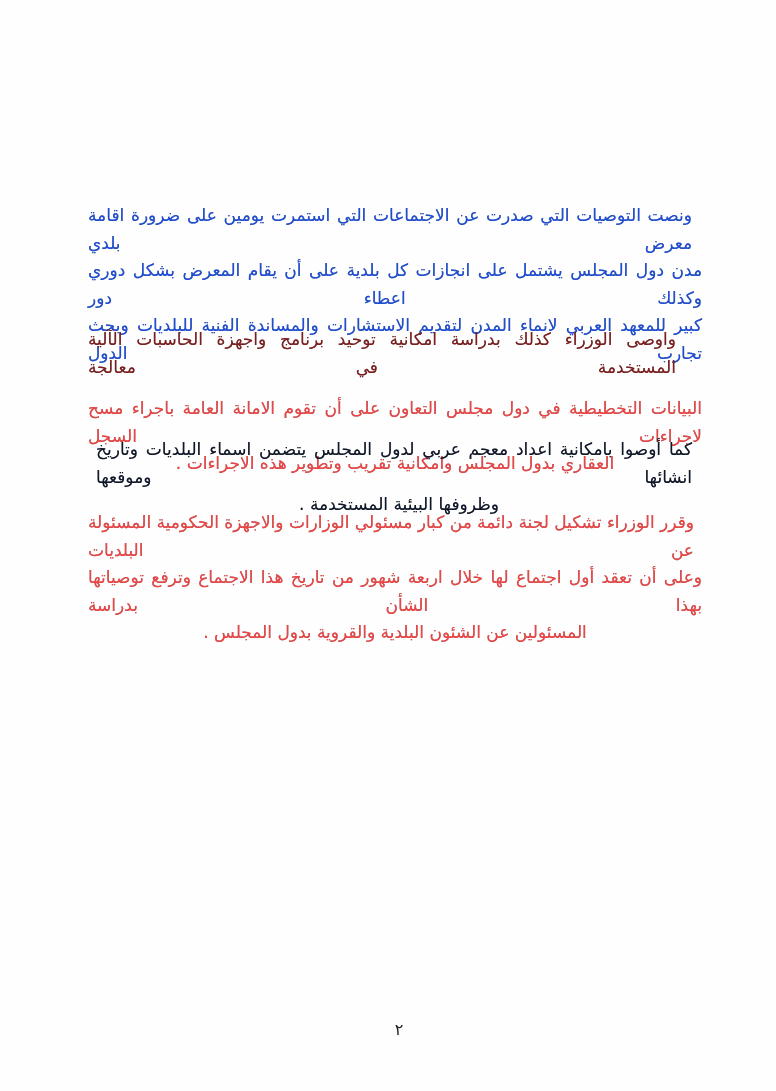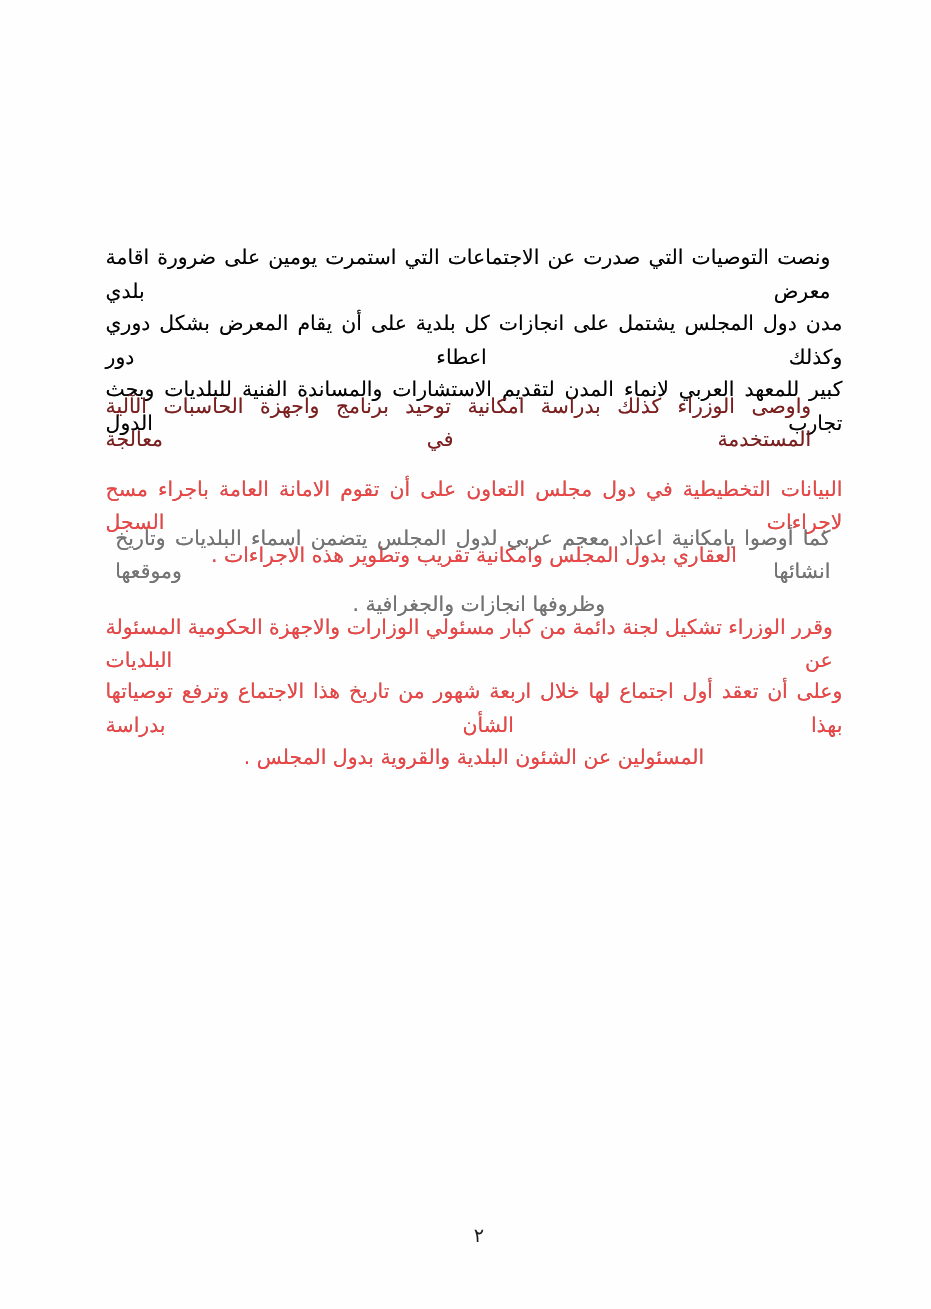--- a/index.html
+++ b/index.html
@@ -55,24 +55,24 @@
   
   .p1 .first { padding-right: 10px; }
   .p2 .first { padding-right: 26px; }
   .p3 .first { padding-right: 10px; }
   .p4 .first { padding-right: 8px; font-family: Liberation Serif, serif; }
 
   
   .p2 .gap-after { margin-bottom: 14px; }
 
   
-  .p1 .line { color: #000000; }
+  .p1 .line { color: #1d4ed8; }
   .p2 .faded { color: #7f1d1d; }
   .p2 .dark, .p4 .line { color: #ef4444; }
-  .p3 .line { color: #737373; margin-left: 8px; }
+  .p3 .line { color: #0f172a; margin-left: 8px; }
 
   .pagenum {
     position: absolute;
     left: 0;
     right: 0;
     top: 1016px;
     text-align: center;
     transform: translateX(11px);
     font-size: 16px;
     line-height: 27px;
@@ -94,21 +94,21 @@
     </section>
 
     <section class="para p2">
       <div class="line j first faded gap-after">واوصى الوزراء كذلك بدراسة امكانية توحيد برنامج واجهزة الحاسبات الآلية المستخدمة في معالجة</div>
       <div class="line j dark">البيانات التخطيطية في دول مجلس التعاون على أن تقوم الامانة العامة باجراء مسح لاجراءات السجل</div>
       <div class="line dark">العقاري بدول المجلس وامكانية تقريب وتطوير هذه الاجراءات .</div>
     </section>
 
     <section class="para p3">
       <div class="line j first">كما أوصوا بامكانية اعداد معجم عربي لدول المجلس يتضمن اسماء البلديات وتاريخ انشائها وموقعها</div>
-      <div class="line">وظروفها انجازات والجغرافية .</div>
+      <div class="line">وظروفها البيئية المستخدمة .</div>
     </section>
 
     <section class="para p4">
       <div class="line j first">وقرر الوزراء تشكيل لجنة دائمة من كبار مسئولي الوزارات والاجهزة الحكومية المسئولة عن البلديات</div>
       <div class="line j">وعلى أن تعقد أول اجتماع لها خلال اربعة شهور من تاريخ هذا الاجتماع وترفع توصياتها بهذا الشأن بدراسة</div>
       <div class="line">المسئولين عن الشئون البلدية والقروية بدول المجلس .</div>
     </section>
 
   </div>
 

